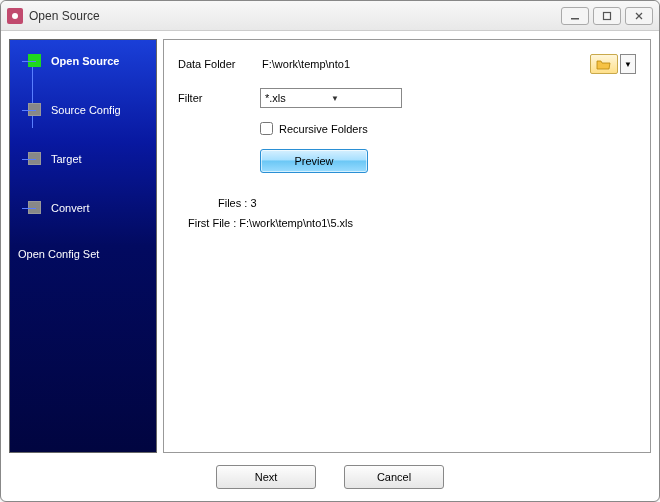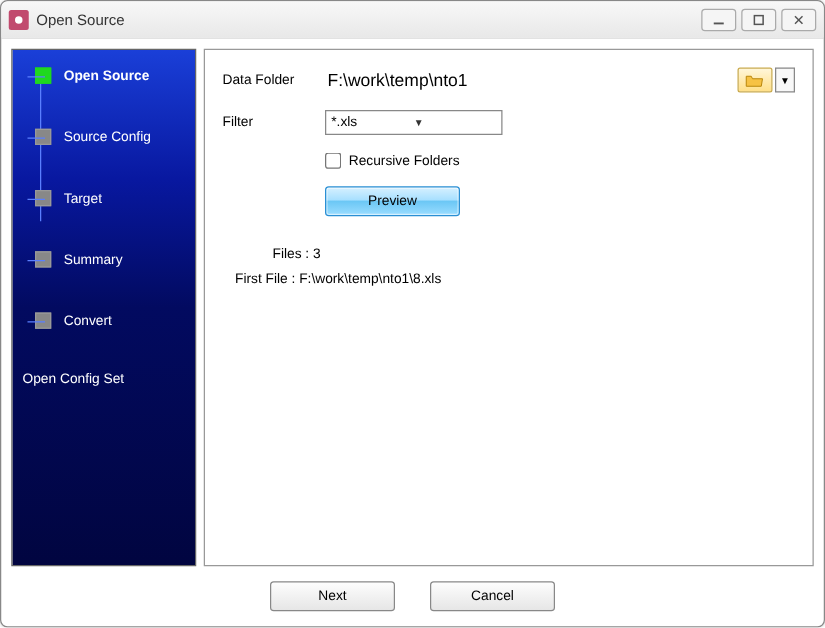--- a/index.html
+++ b/index.html
@@ -85,21 +85,21 @@
       font-size: 11px; color: #000;
     }
     .form-row {
       display: flex; align-items: center; margin-bottom: 14px;
     }
     .form-label {
       width: 72px; text-align: left; margin-right: 10px;
     }
     .folder-input {
       flex: 1; height: 20px; border: none;
-      font-family: inherit; font-size: 14px;
+      font-family: inherit; font-size: 11px;
       padding: 0 2px; background: transparent;
     }
     .browse-btn {
       width: 28px; height: 20px;
       border: 1px solid #c9a94b; border-radius: 2px;
       background: linear-gradient(#fff6d9, #ffe08a);
       display: flex; align-items: center; justify-content: center;
       margin-left: 6px; cursor: pointer;
     }
     .dropdown-arrow {
@@ -199,24 +199,20 @@
         <div class="tree-item">
           <span class="sq"></span>
           <span>Source Config</span>
         </div>
         <div class="tree-item">
           <span class="sq"></span>
           <span>Target</span>
         </div>
         <div class="tree-item">
           <span class="sq"></span>
-          <span>Summary</span>
-        </div>
-        <div class="tree-item">
-          <span class="sq"></span>
           <span>Convert</span>
         </div>
       </div>
       <div class="sidebar-footer">Open Config Set</div>
     </div>
 
     <div class="main-panel">
 
       <div class="form-row">
         <span class="form-label">Data Folder</span>
@@ -240,21 +236,21 @@
       </div>
 
       <div class="checkbox-row">
         <input type="checkbox" style="">
         <span>Recursive Folders</span>
       </div>
 
       <button class="preview-btn">Preview</button>
 
       <div class="info-row">Files : 3</div>
-      <div class="info-row2">First File : F:\work\temp\nto1\8.xls</div>
+      <div class="info-row2">First File : F:\work\temp\nto1\5.xls</div>
 
     </div>
 
   </div>
 
   <div class="footer">
     <button class="footer-btn">Next</button>
     <button class="footer-btn">Cancel</button>
   </div>
 

